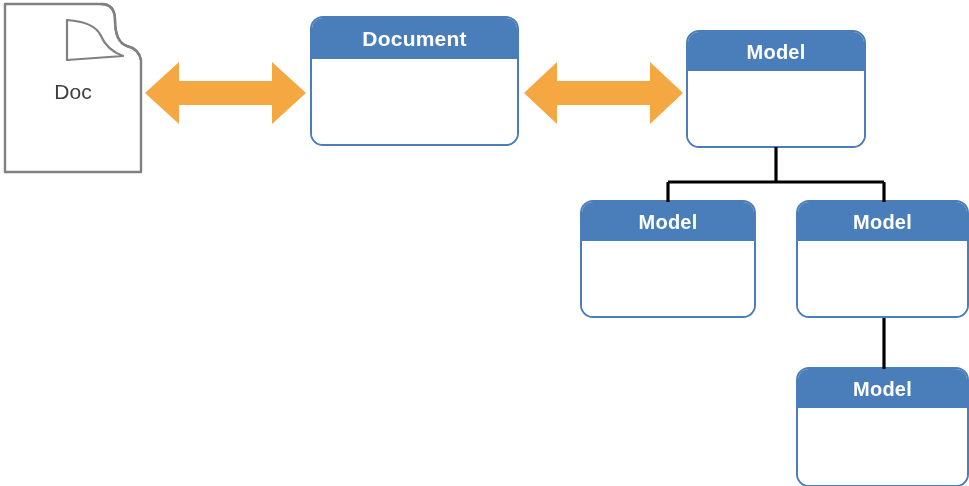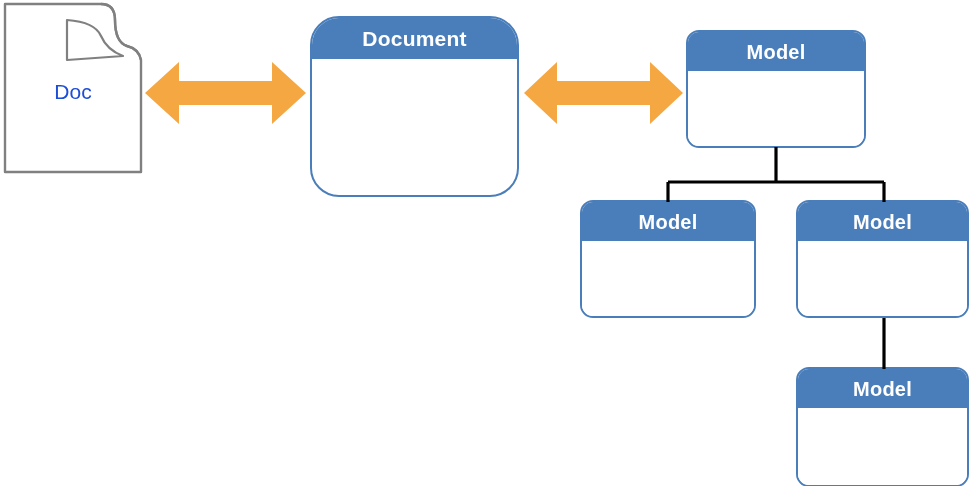--- a/index.html
+++ b/index.html
@@ -26,21 +26,21 @@
     width: 140px;
     height: 172px;
   }
   .doc-label {
     position: absolute;
     left: 3px;
     top: 80px;
     width: 140px;
     text-align: center;
     font-size: 21px;
-    color: #1d4ed8;
+    color: #404040;
     font-family: "Liberation Sans", sans-serif;
     letter-spacing: 0px;
   }
   
   .node {
     position: absolute;
     box-sizing: border-box;
     border: 2px solid #4a7ebb;
     border-radius: 13px;
     background: #ffffff;
@@ -57,21 +57,21 @@
     display: flex;
     align-items: center;
     justify-content: center;
     letter-spacing: 0.2px;
   }
   .node-body {
     width: 100%;
     background: #ffffff;
   }
   
-  #node-document { left: 310px; top: 16px; width: 209px; height: 181px; border-radius: 29px; }
+  #node-document { left: 310px; top: 16px; width: 209px; height: 130px; }
   #node-document .node-header { height: 41px; font-size: 21px; }
   #node-document .node-body { height: 100px; }
 
   #node-model-root { left: 686px; top: 30px; width: 180px; height: 118px; }
   #node-model-root .node-header { height: 39px; font-size: 20px; }
   #node-model-root .node-body { height: 75px; }
 
   #node-model-child-left { left: 580px; top: 200px; width: 176px; height: 118px; }
   #node-model-child-left .node-header { height: 39px; font-size: 20px; }
   #node-model-child-left .node-body { height: 75px; }

